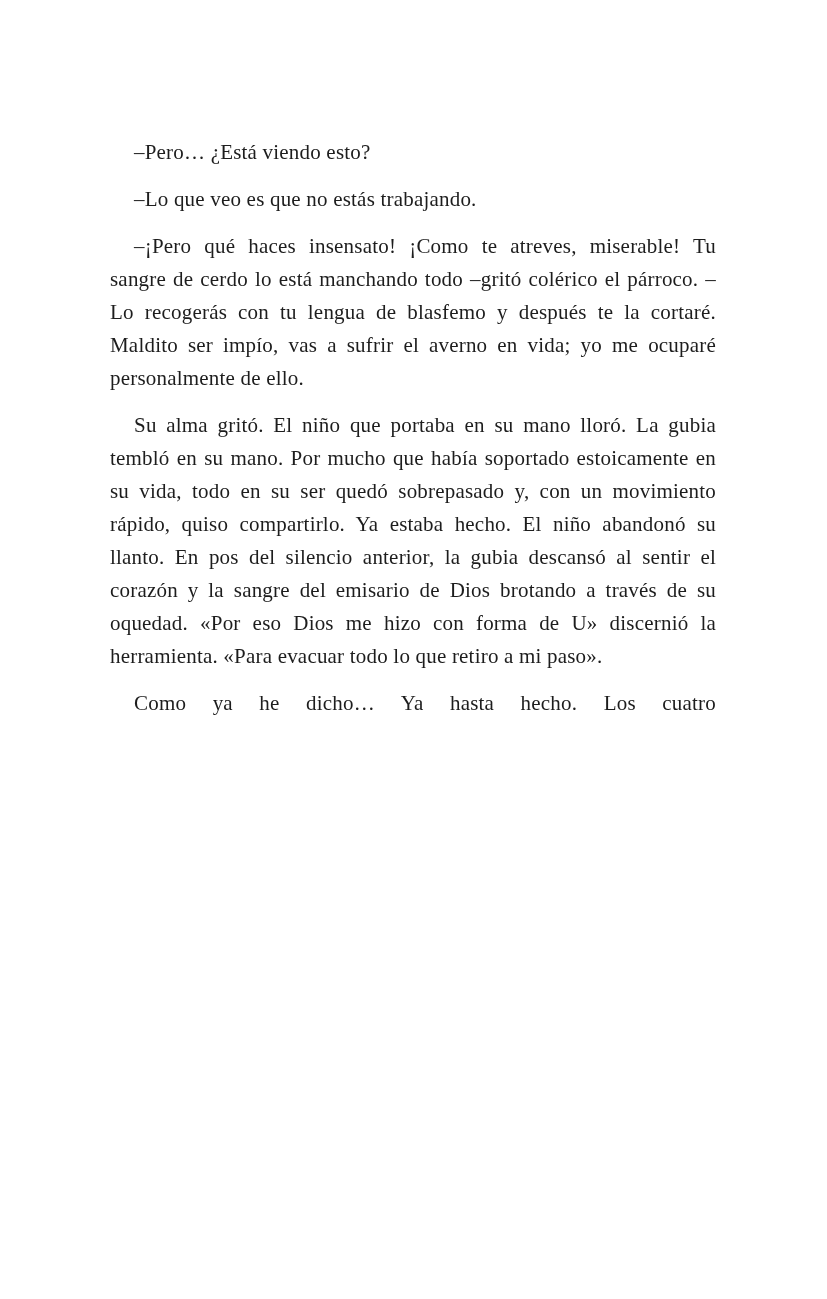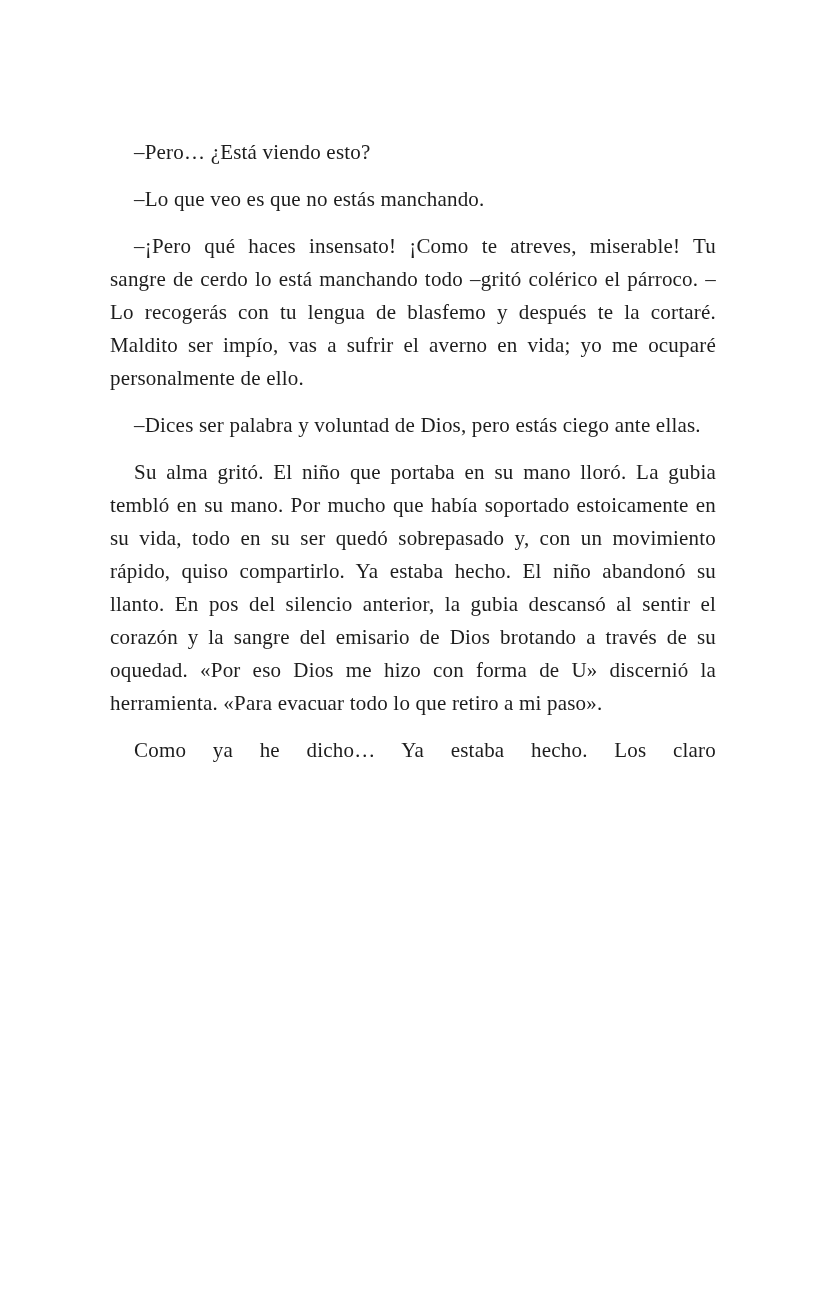--- a/index.html
+++ b/index.html
@@ -33,19 +33,18 @@
   .text-column p.force-justify {
     text-align-last: justify;
   }
 </style>
 </head>
 <body>
 
 <div class="page">
   <div class="text-column">
     <p>–Pero… ¿Está viendo esto?</p>
-    <p>–Lo que veo es que no estás manchando.</p>
+    <p>–Lo que veo es que no estás trabajando.</p>
     <p>–¡Pero qué haces insensato! ¡Como te atreves, miserable! Tu sangre de cerdo lo está manchando todo –gritó colérico el párroco. –Lo recogerás con tu lengua de blasfemo y después te la cortaré. Maldito ser impío, vas a sufrir el averno en vida; yo me ocuparé personalmente de ello.</p>
-    <p>–Dices ser palabra y voluntad de Dios, pero estás ciego ante ellas.</p>
     <p>Su alma gritó. El niño que portaba en su mano lloró. La gubia tembló en su mano. Por mucho que había soportado estoicamente en su vida, todo en su ser quedó sobrepasado y, con un movimiento rápido, quiso compartirlo. Ya estaba hecho. El niño abandonó su llanto. En pos del silencio anterior, la gubia descansó al sentir el corazón y la sangre del emisario de Dios brotando a través de su oquedad. «Por eso Dios me hizo con forma de U» discernió la herramienta. «Para evacuar todo lo que retiro a mi paso».</p>
-    <p class="force-justify">Como ya he dicho… Ya estaba hecho. Los claro</p>
+    <p class="force-justify">Como ya he dicho… Ya hasta hecho. Los cuatro</p>
   </div>
 </div>
 
 </body></html>

